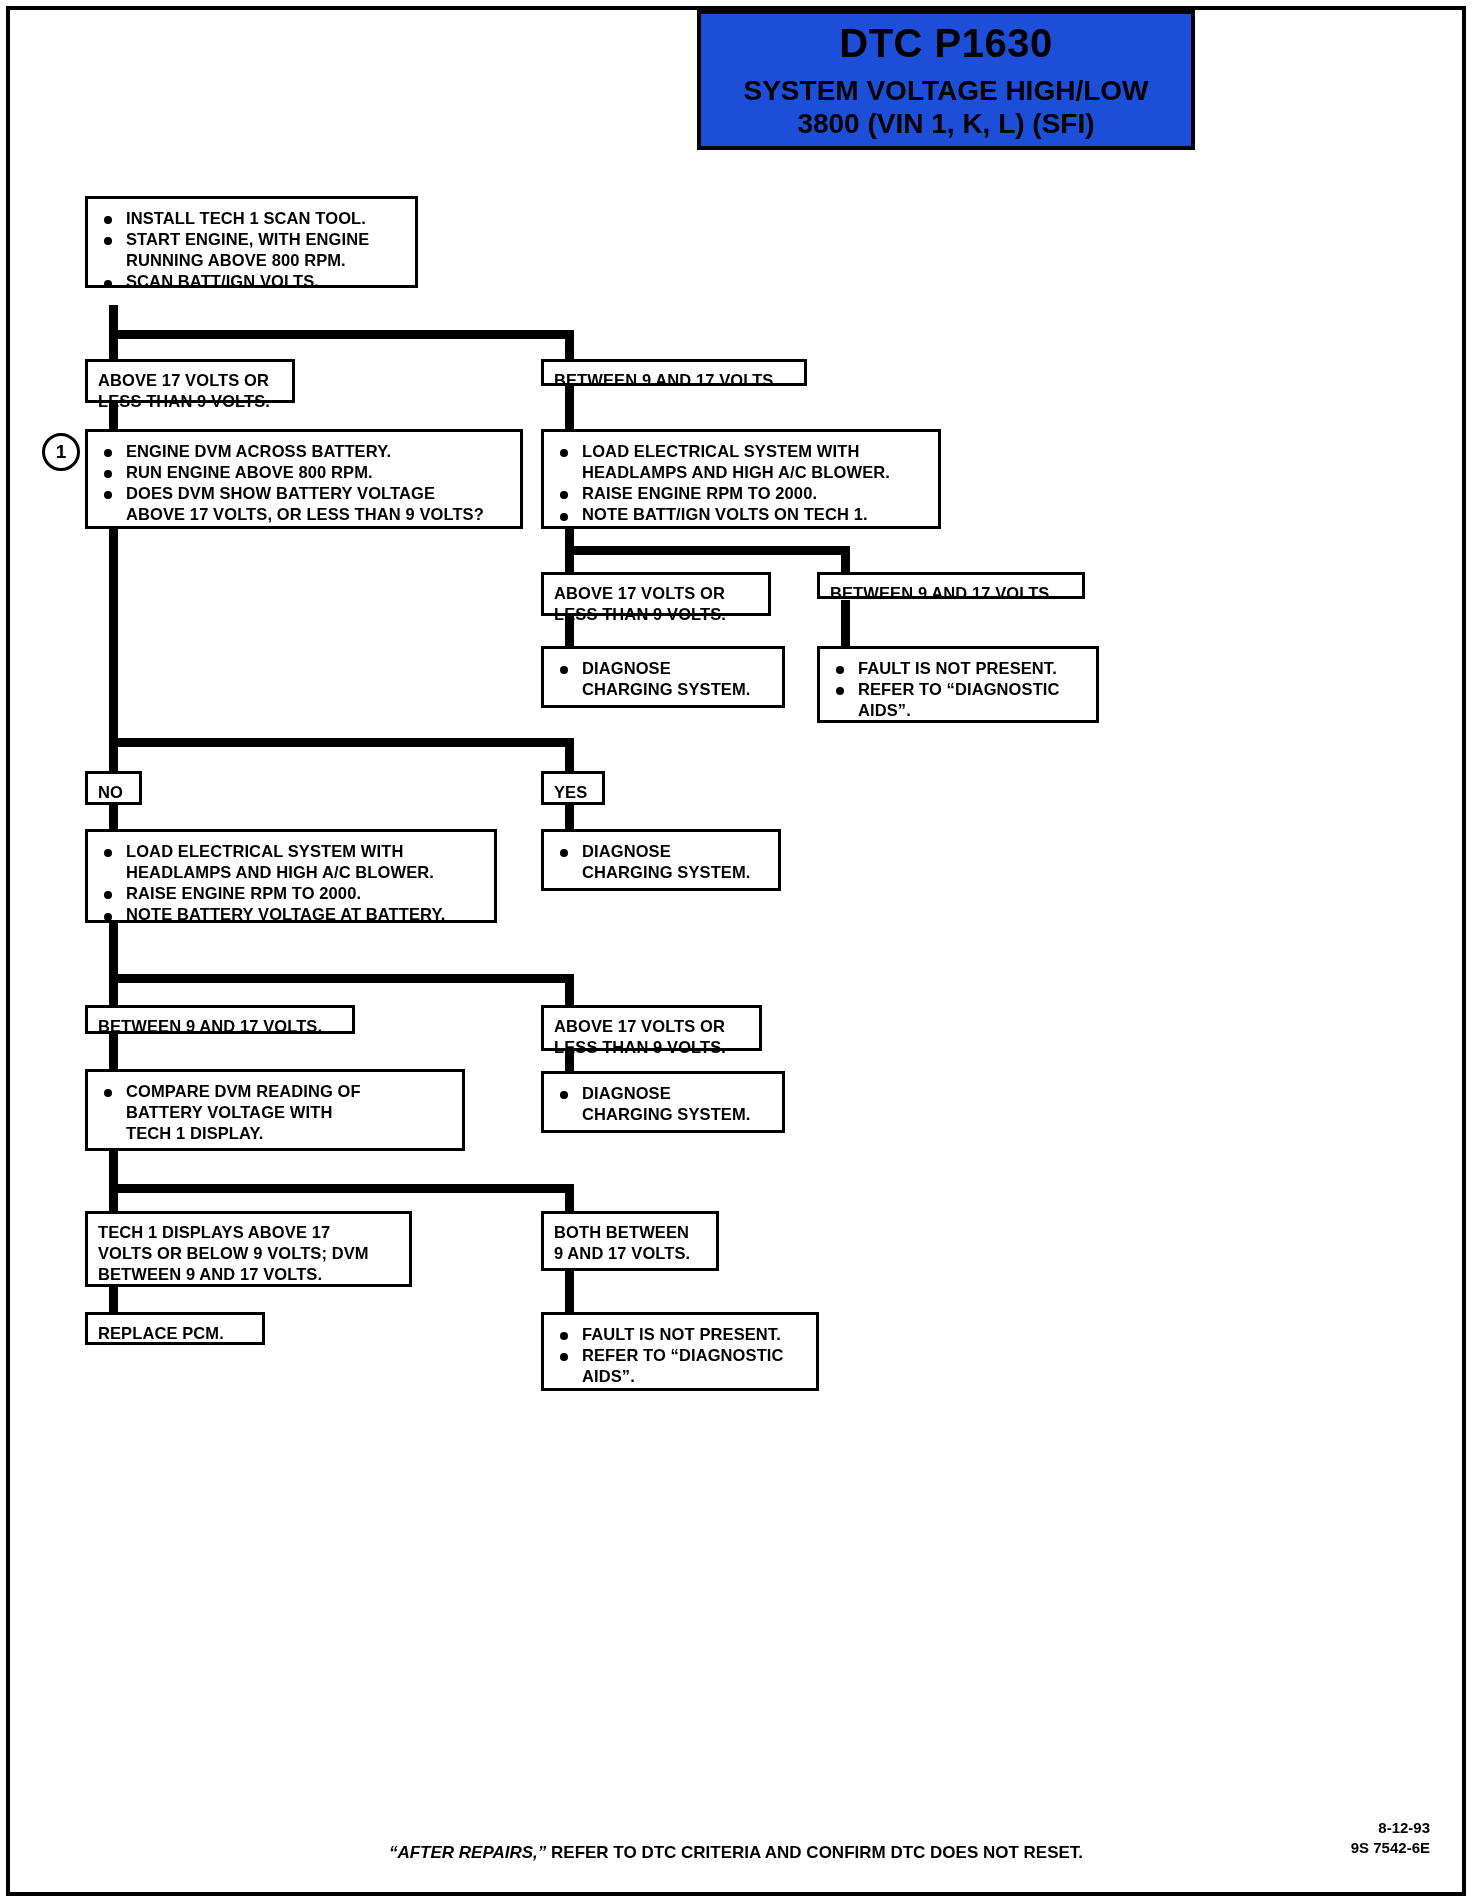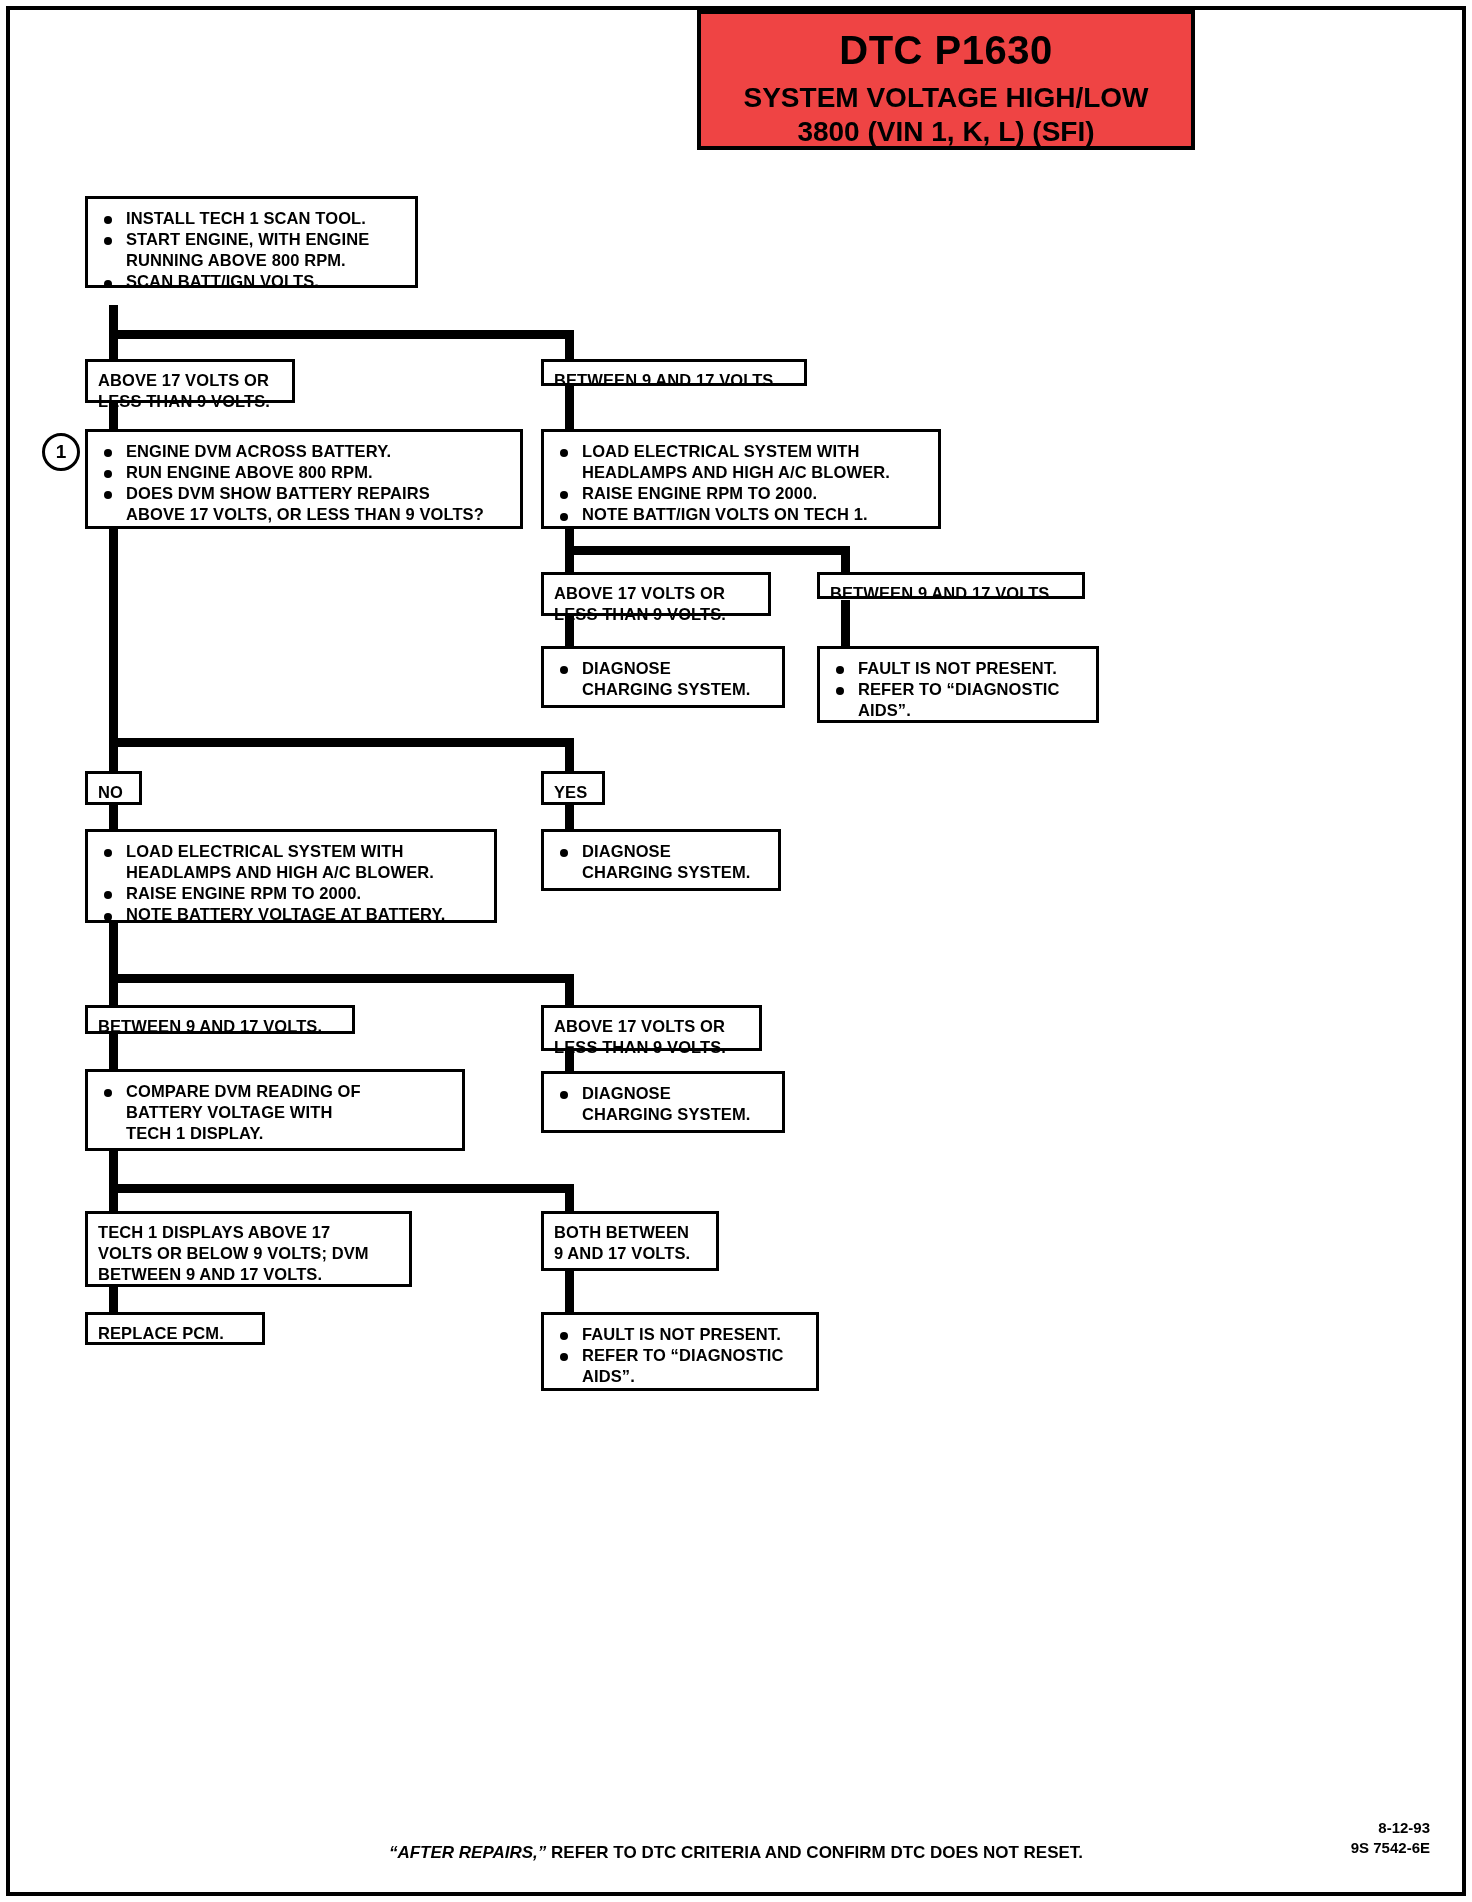--- a/index.html
+++ b/index.html
@@ -9,22 +9,22 @@
     box-sizing:border-box;overflow:hidden;
   }
   
   .page-border{
     position:absolute;left:6px;top:6px;width:1460px;height:1890px;
     border:4px solid #000;box-sizing:border-box;pointer-events:none;
   }
   
   .title-block{
     position:absolute;left:697px;top:10px;width:498px;height:140px;
-    border:4px solid #000;box-sizing:border-box;background:#ef4444;
-    display:flex;flex-direction:column;align-items:center;justify-content:flex-end;
+    border:4px solid #000;box-sizing:border-box;background:#1d4ed8;
+    display:flex;flex-direction:column;align-items:center;justify-content:flex-start;
     padding-top:8px;
   }
   .title-dtc{font-size:40px;font-weight:bold;letter-spacing:.5px;line-height:1.05;}
   .title-sub1{font-size:28px;font-weight:bold;margin-top:12px;line-height:1.05;white-space:nowrap;}
   .title-sub2{font-size:28px;font-weight:bold;margin-top:4px;line-height:1.05;white-space:nowrap;}
 
   
   .box{
     position:absolute;background:#fff;border:3px solid #000;
     box-sizing:border-box;z-index:3;
@@ -145,21 +145,21 @@
   </div>
 
   <div class="circle-ref" style="left:42px;top:433px;">
     <span>1</span>
   </div>
 
   <div class="box pad" style="left:85px;top:429px;width:438px;height:100px;">
     <ul>
       <li><span class="bullet"></span><span>ENGINE DVM ACROSS BATTERY.</span></li>
       <li><span class="bullet"></span><span>RUN ENGINE ABOVE 800 RPM.</span></li>
-      <li><span class="bullet"></span><span>DOES DVM SHOW BATTERY REPAIRS</span><span class="cont">ABOVE 17 VOLTS, OR LESS THAN 9 VOLTS?</span></li>
+      <li><span class="bullet"></span><span>DOES DVM SHOW BATTERY VOLTAGE</span><span class="cont">ABOVE 17 VOLTS, OR LESS THAN 9 VOLTS?</span></li>
     </ul>
   </div>
 
   <div class="box pad" style="left:541px;top:429px;width:400px;height:100px;">
     <ul>
       <li><span class="bullet"></span><span>LOAD ELECTRICAL SYSTEM WITH</span><span class="cont">HEADLAMPS AND HIGH A/C BLOWER.</span></li>
       <li><span class="bullet"></span><span>RAISE ENGINE RPM TO 2000.</span></li>
       <li><span class="bullet"></span><span>NOTE BATT/IGN VOLTS ON TECH 1.</span></li>
     </ul>
   </div>

